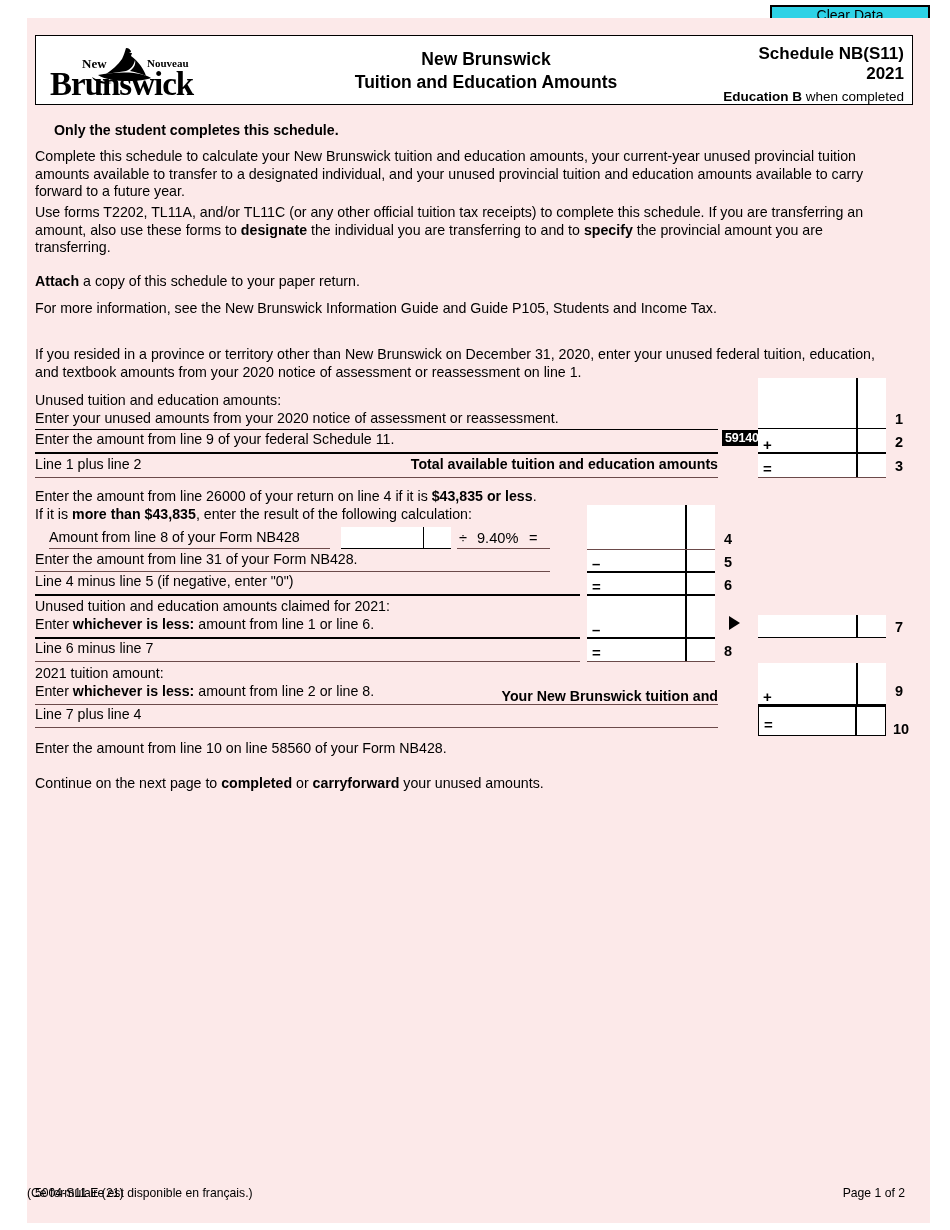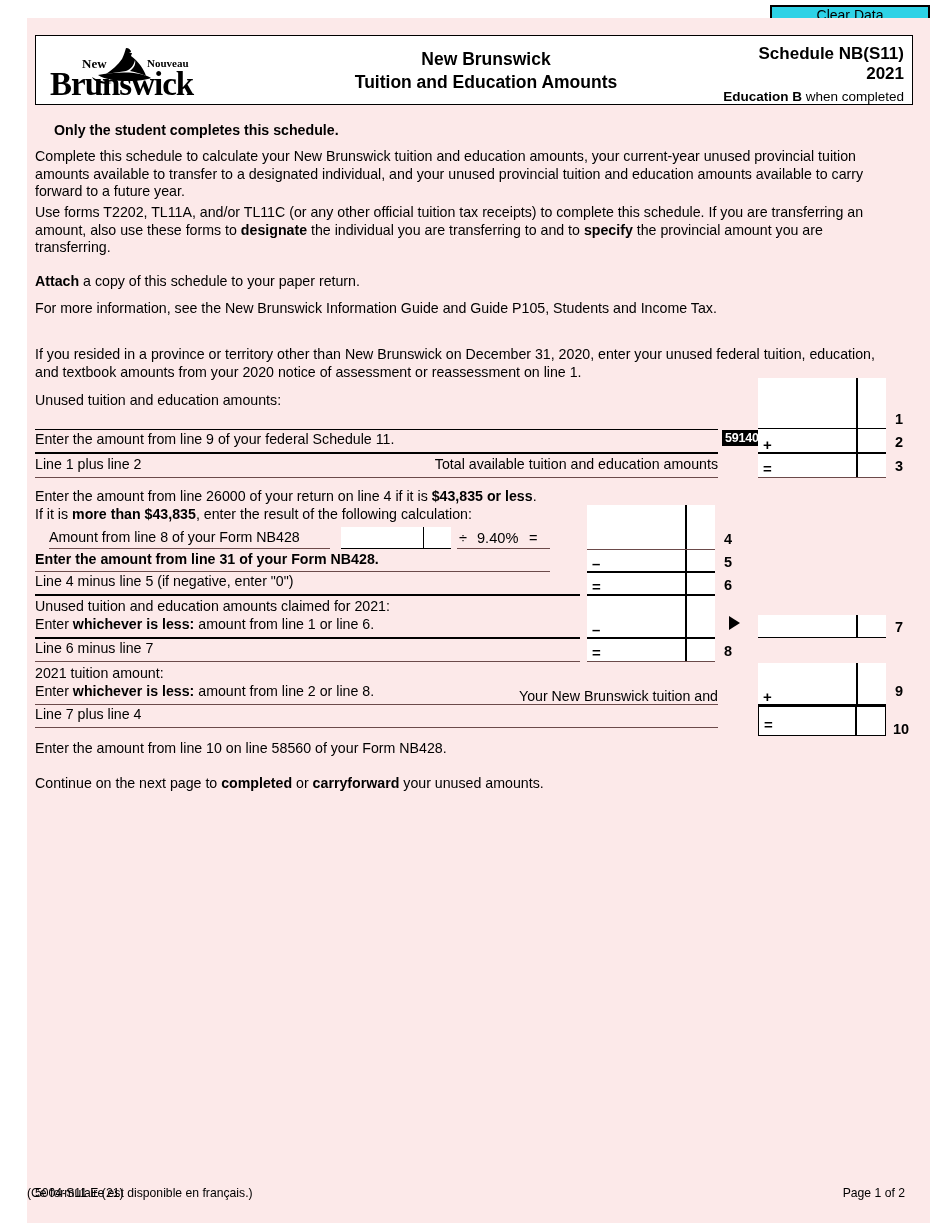--- a/index.html
+++ b/index.html
@@ -183,21 +183,21 @@
   .opsym {
     position: absolute;
     font-size: 14.6px;
   }
 
   
   .cap-right {
     position: absolute;
     text-align: right;
     font-size: 14.2px;
-    font-weight: normal;
+    font-weight: bold;
     line-height: 17.6px;
   }
 
   
   .footer {
     position: absolute;
     font-size: 12.2px;
   }
 </style>
 </head>
@@ -242,20 +242,21 @@
 
   <div class="para" style="left:8px; top:186px; width:860px;"><span>Use forms T2202, TL11A, and/or TL11C (or any other official tuition tax receipts) to complete this schedule. If you are transferring an amount, also use these forms to </span><b>designate</b><span> the individual you are transferring to and to </span><b>specify</b><span> the provincial amount you are transferring.</span></div>
 
   <div class="para" style="left:8px; top:255px; width:860px;"><b>Attach</b><span> a copy of this schedule to your paper return.</span></div>
 
   <div class="para" style="left:8px; top:282px; width:860px;">For more information, see the New Brunswick Information Guide and Guide P105, Students and Income Tax.</div>
 
   <div class="para" style="left:8px; top:328px; width:860px;">If you resided in a province or territory other than New Brunswick on December 31, 2020, enter your unused federal tuition, education, and textbook amounts from your 2020 notice of assessment or reassessment on line 1.</div>
 
   <div class="para" style="left:8px; top:374px; width:700px;">Unused tuition and education amounts:</div>
+  <div class="para" style="left:8px; top:392px; width:700px;">Enter your unused amounts from your 2020 notice of assessment or reassessment.</div>
   <div class="rule" style="left:8px; top:411px; width:683px;"></div>
 
   <div class="abox" style="left:731px; top:360px; width:128px; height:50px;">
     <div class="divider" style="left:98px;"></div>
     <div class="baseline"></div>
   </div>
   <div class="lnum" style="left:868px; top:393px;">1</div>
 
   <div class="para" style="left:8px; top:413px; width:680px;">Enter the amount from line 9 of your federal Schedule 11.</div>
   <div class="fcode" style="left:695px; top:412px;">59140</div>
@@ -294,21 +295,21 @@
   <div class="opsym" style="left:450px; top:512px;">9.40%</div>
   <div class="opsym" style="left:502px; top:512px;">=</div>
   <div class="rule light" style="left:430px; top:530px; width:93px;"></div>
 
   <div class="abox" style="left:560px; top:487px; width:128px; height:44px;">
     <div class="divider" style="left:98px;"></div>
     <div class="baseline" style="background:#6b4a4a; height:1px;"></div>
   </div>
   <div class="lnum" style="left:697px; top:513px;">4</div>
 
-  <div class="para" style="left:8px; top:533px; width:540px;font-weight:bold;">Enter the amount from line 31 of your Form NB428.</div>
+  <div class="para" style="left:8px; top:533px; width:540px;">Enter the amount from line 31 of your Form NB428.</div>
   <div class="rule light" style="left:8px; top:553px; width:515px;"></div>
 
   <div class="abox" style="left:560px; top:532px; width:128px; height:22px;">
     <div class="divider" style="left:98px;"></div>
     <div class="baseline" style="height:1.6px;"></div>
     <div class="op">–</div>
   </div>
   <div class="lnum" style="left:697px; top:536px;">5</div>
 
   <div class="para" style="left:8px; top:555px; width:540px;">Line 4 minus line 5 (if negative, enter "0")</div>

